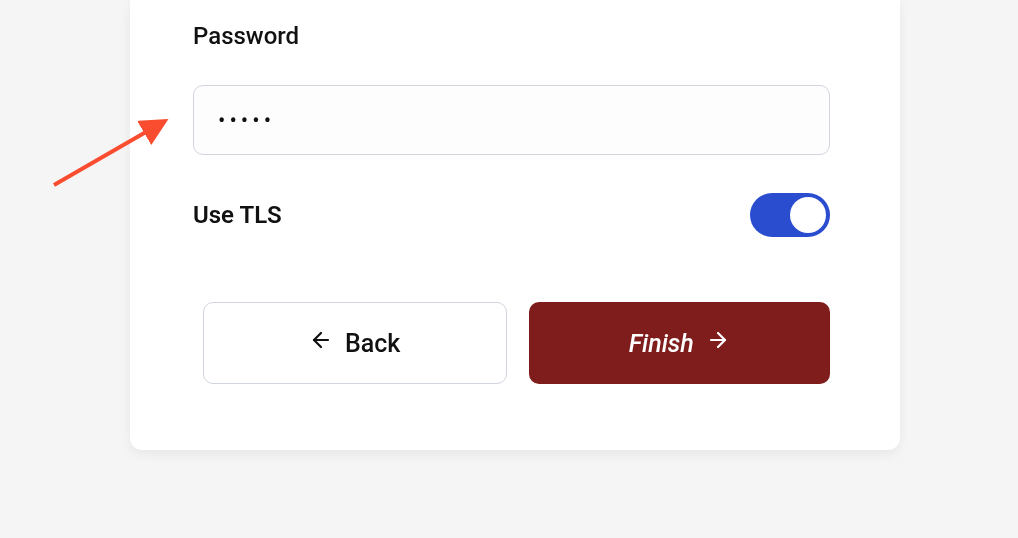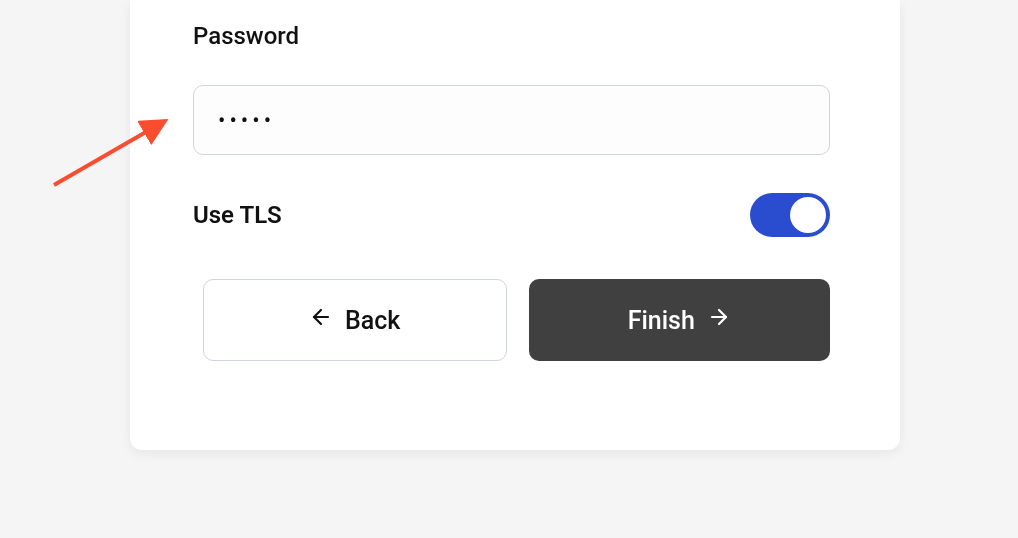--- a/index.html
+++ b/index.html
@@ -70,21 +70,21 @@
       height: 36px;
       background: #ffffff;
       border-radius: 50%;
       position: absolute;
       top: 4px;
       right: 4px;
     }
     .button-row {
       display: flex;
       gap: 22px;
-      margin-top: 42px;
+      margin-top: 65px;
       padding-left: 10px;
     }
     .btn {
       flex: 1;
       height: 82px;
       border-radius: 10px;
       font-size: 25px;
       font-weight: 500;
       display: flex;
       align-items: center;
@@ -93,22 +93,23 @@
       cursor: pointer;
       border: none;
       font-family: inherit;
     }
     .btn-secondary {
       background: #ffffff;
       border: 1px solid #d0d5dd;
       color: #111;
     }
     .btn-primary {
-      background: #404040;
+      background: #7f1d1d;
       color: #ffffff;
+      font-style: italic;
     }
     .arrow-annotation {
       position: absolute;
       top: 75px;
       left: 44px;
       pointer-events: none;
     }
   </style>
 </head>
 <body>

